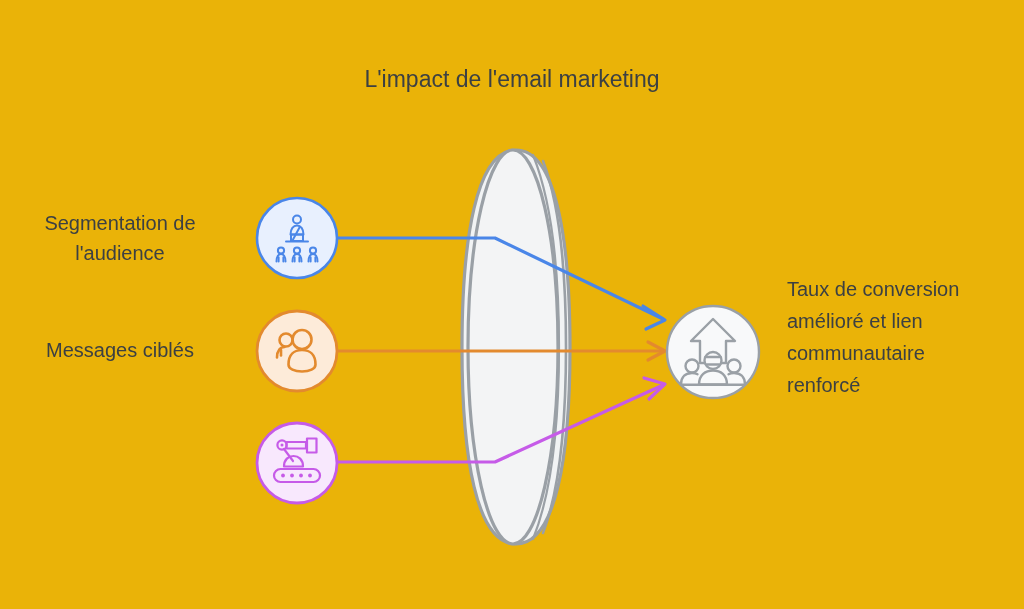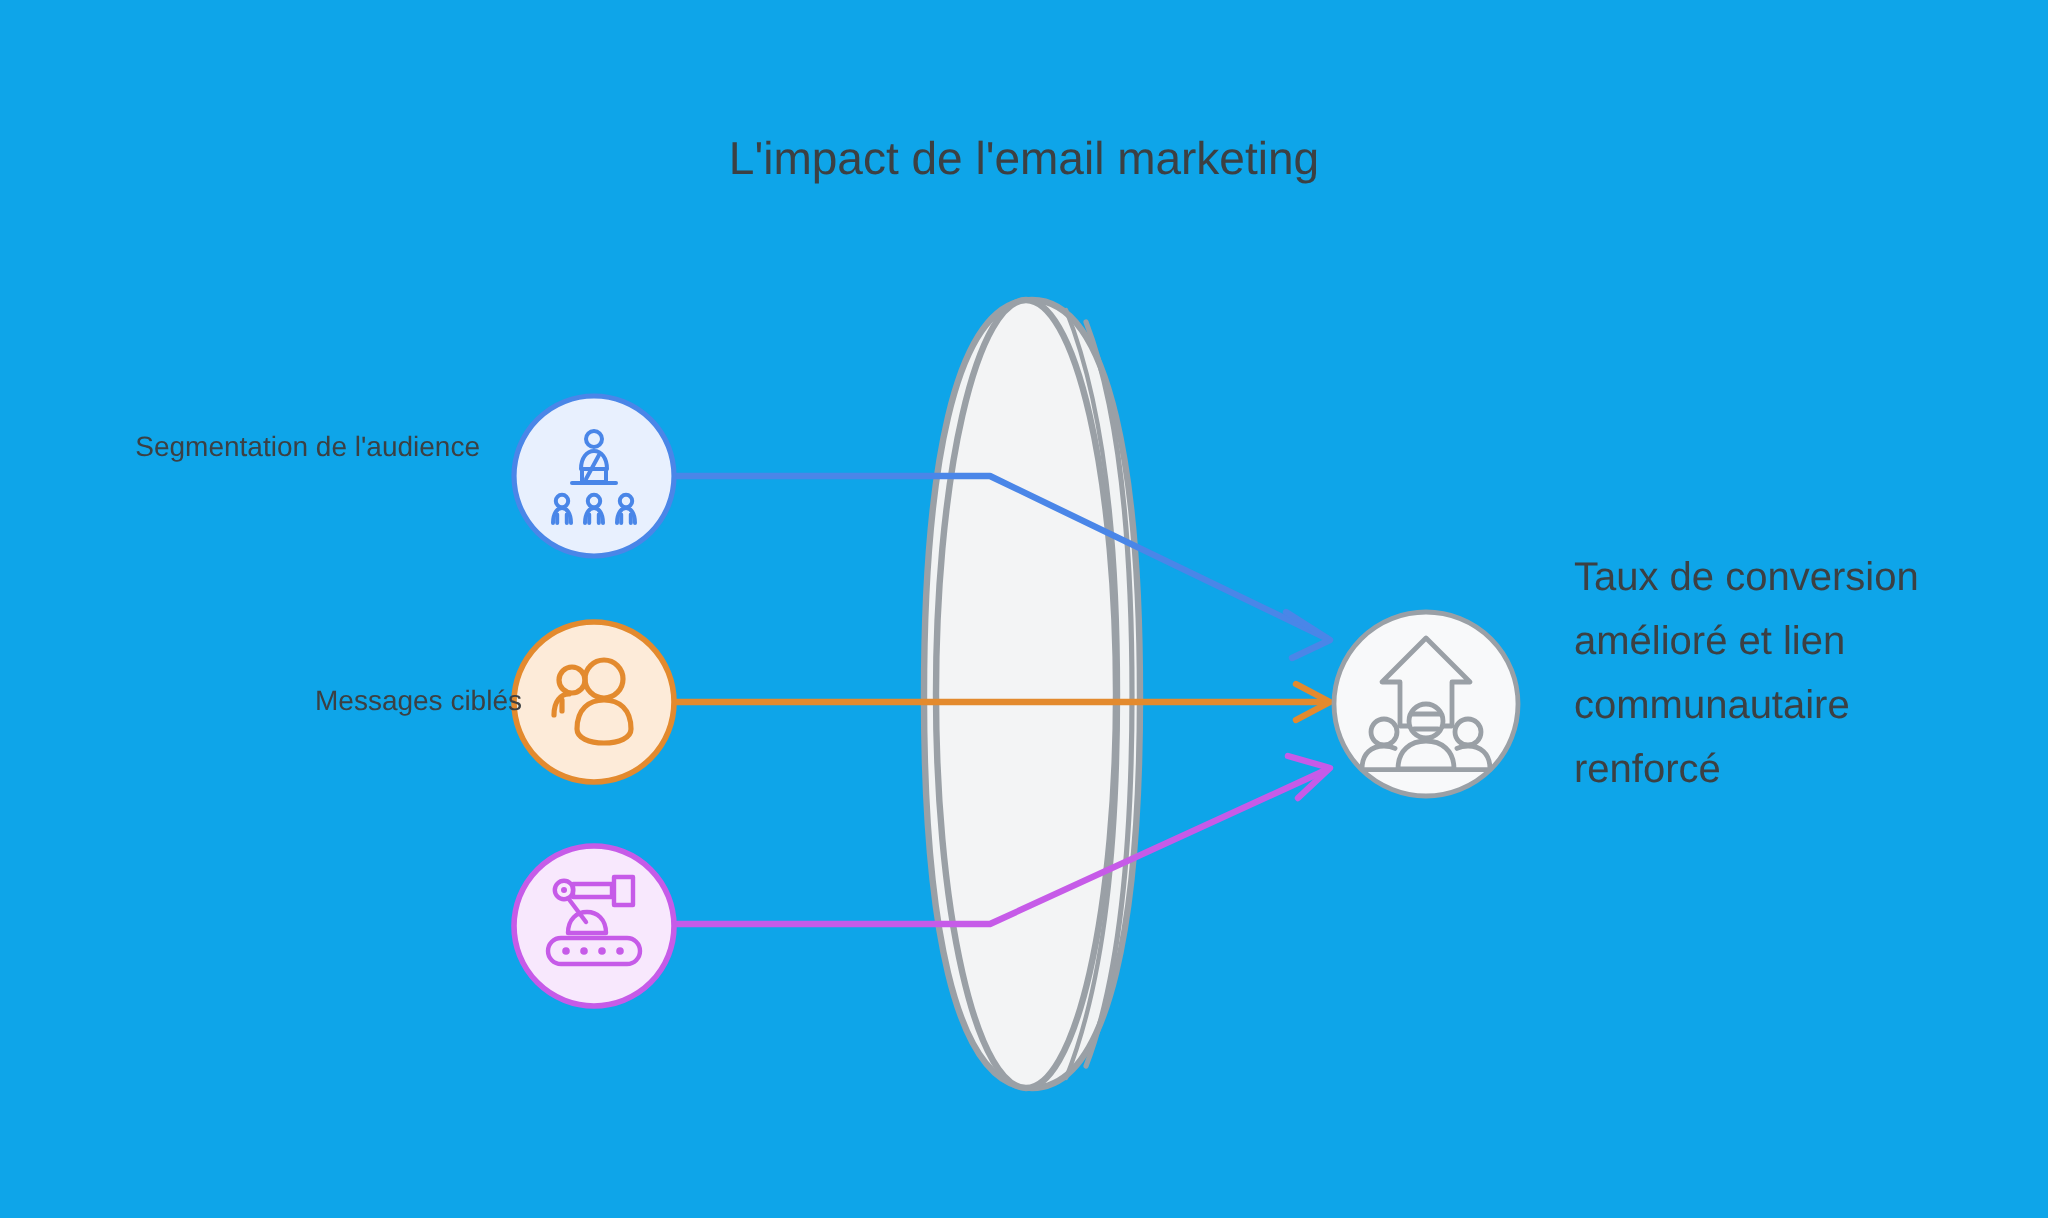--- a/index.html
+++ b/index.html
@@ -9,21 +9,21 @@
     background: #ffffff;
   }
   body {
     font-family: "Liberation Sans", sans-serif;
     -webkit-font-smoothing: antialiased;
   }
   #stage {
     position: relative;
     width: 1024px;
     height: 609px;
-    background: #0ea5e9;
+    background: #eab308;
     overflow: hidden;
   }
   #diagram-svg {
     position: absolute;
     left: 0;
     top: 0;
     width: 1024px;
     height: 609px;
     display: block;
   }
@@ -43,35 +43,34 @@
   #chart-title {
     left: 212px;
     top: 64px;
     width: 600px;
     text-align: center;
     font-size: 23px;
     line-height: 30px;
     color: #3c4043;
   }
   .node-label {
-    text-align: right;
-    font-size: 14px;
+    text-align: center;
+    font-size: 20px;
     line-height: 30px;
     color: #3c4043;
   }
   #label-segmentation {
     left: 0px;
     top: 208px;
     width: 240px;
   }
   #label-messages {
     left: 0px;
     top: 335px;
     width: 240px;
-    padding-left: 21px;
   }
   #label-automatisation {
     left: 0px;
     top: 448px;
     width: 240px;
   }
   #outcome-label {
     left: 787px;
     top: 273px;
     width: 215px;

